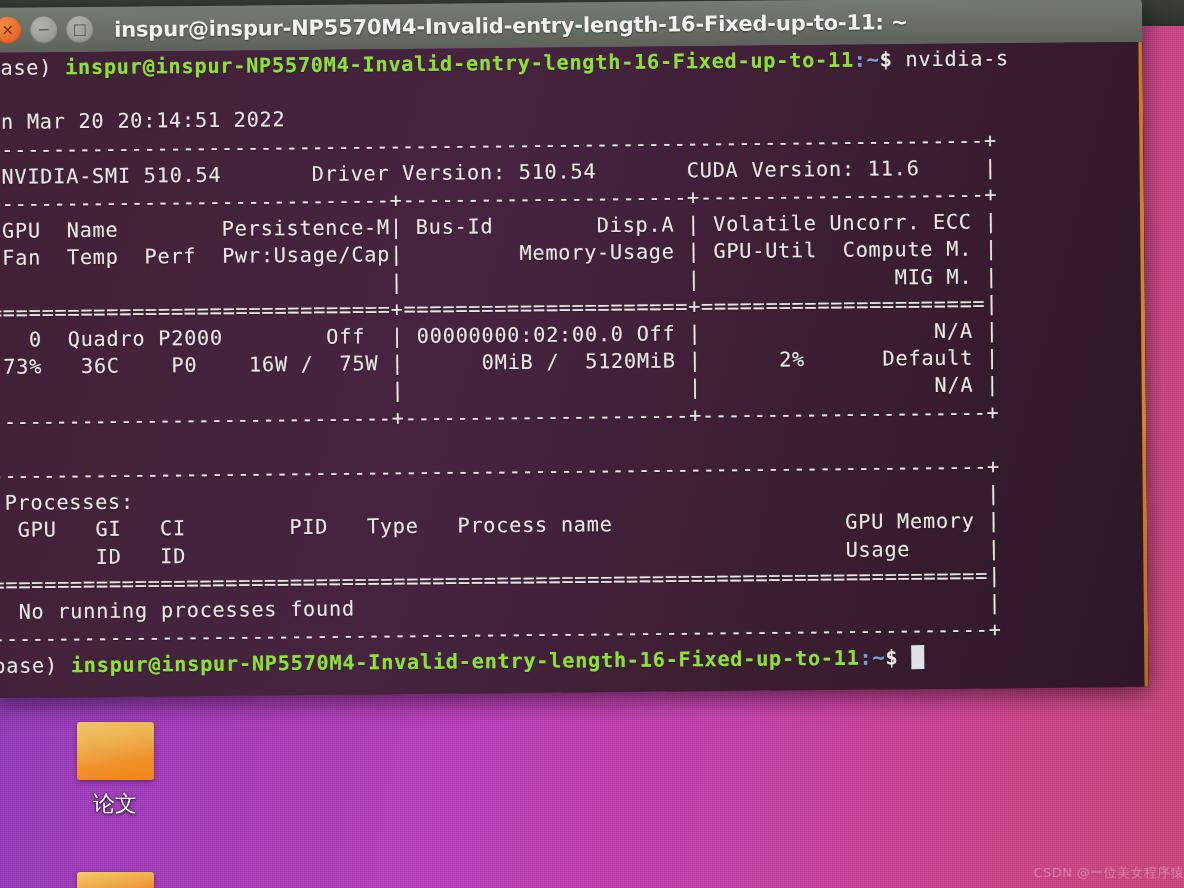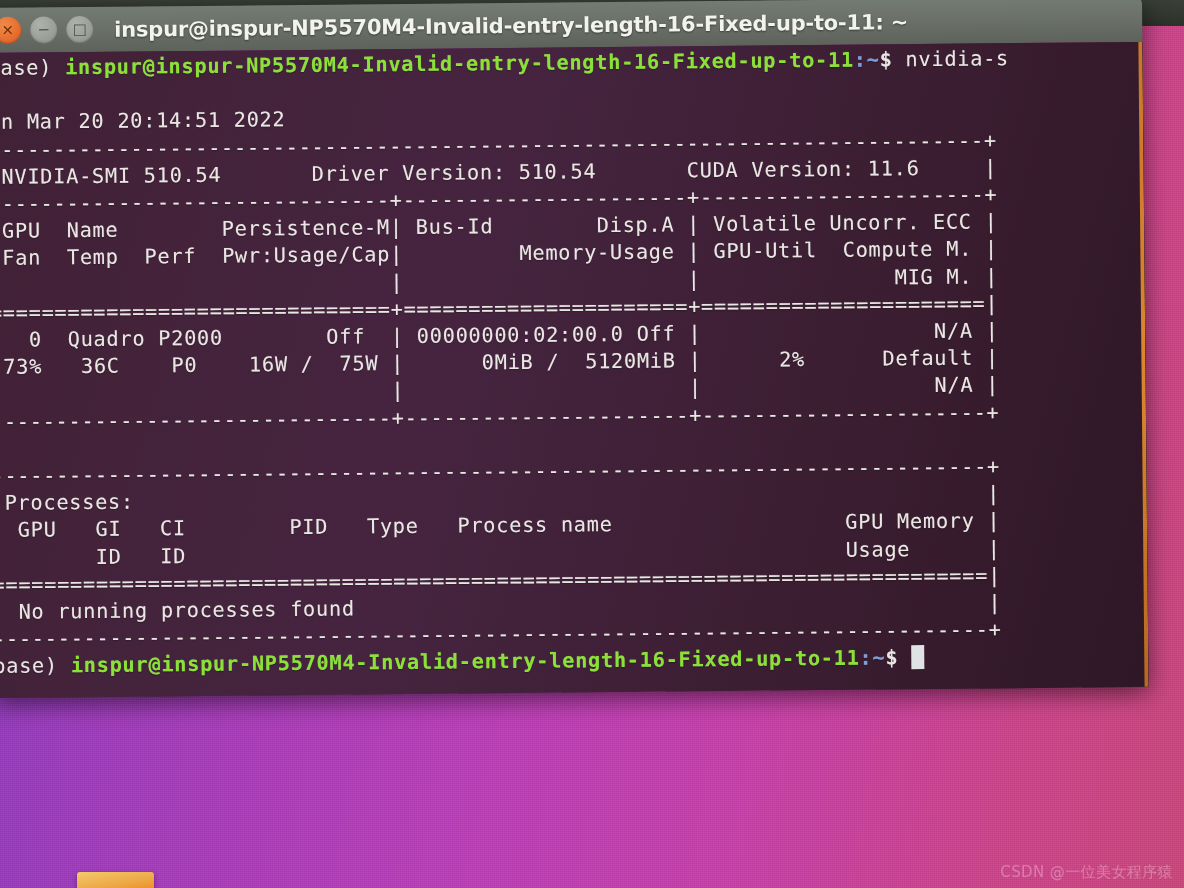--- a/index.html
+++ b/index.html
@@ -147,37 +147,41 @@
     font-family: "DejaVu Sans", sans-serif;
     font-size: 22px;
     text-shadow: 0 1px 3px rgba(0,0,0,.85), 0 0 2px rgba(0,0,0,.7);
   }
   #icon-thesis { left: 56px; top: 722px; }
   #icon-second { left: 56px; top: 872px; }
   #icon-second .folder-glyph { height: 30px; border-radius: 3px 3px 0 0; }
 
   #watermark {
     position: absolute;
-    right: 11px;
+    right: 0;
     bottom: 6px;
     color: rgba(255,255,255,.30);
     font-family: "DejaVu Sans", sans-serif;
-    font-size: 15px;
+    font-size: 13px;
     letter-spacing: .4px;
     white-space: nowrap;
   }
 </style>
 </head>
 <body>
 
 <div id="screen">
 
   <div id="wallpaper"></div>
   <div id="topbar-strip"></div>
 
+  <div class="desk-icon" id="icon-thesis">
+    <div class="folder-glyph"></div>
+    <div class="icon-label">论文</div>
+  </div>
   <div class="desk-icon" id="icon-second">
     <div class="folder-glyph"></div>
     <div class="icon-label"></div>
   </div>
 
   <div id="terminal-window">
 
     <div id="titlebar">
       <div class="winbtn close">×</div>
       <div class="winbtn min">−</div>

